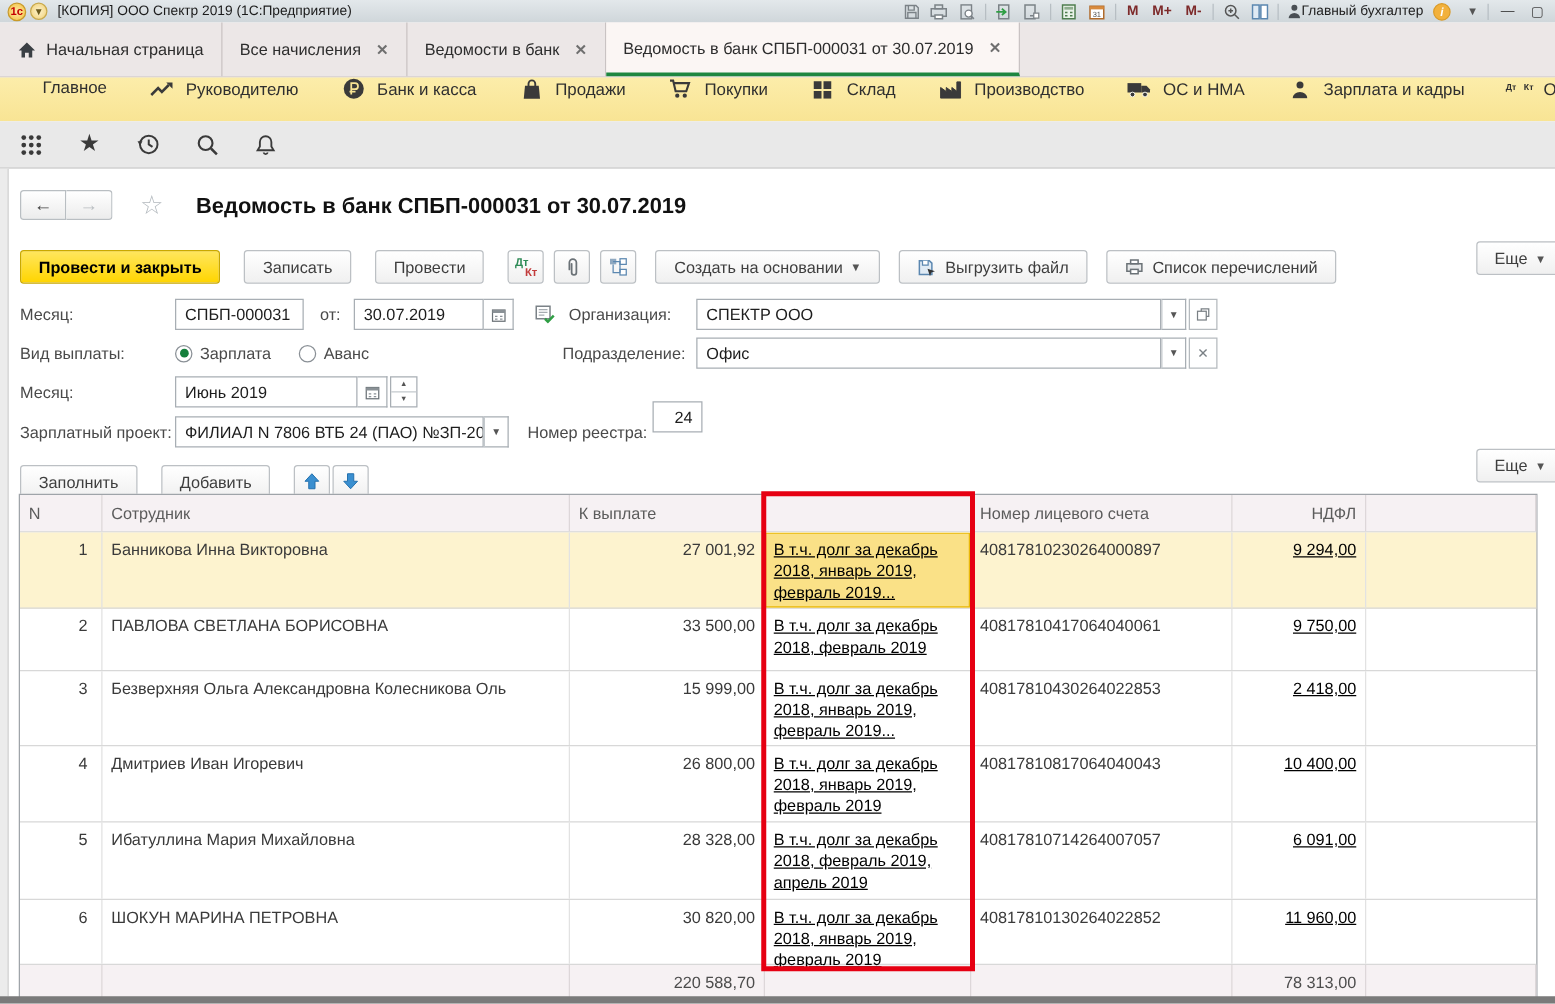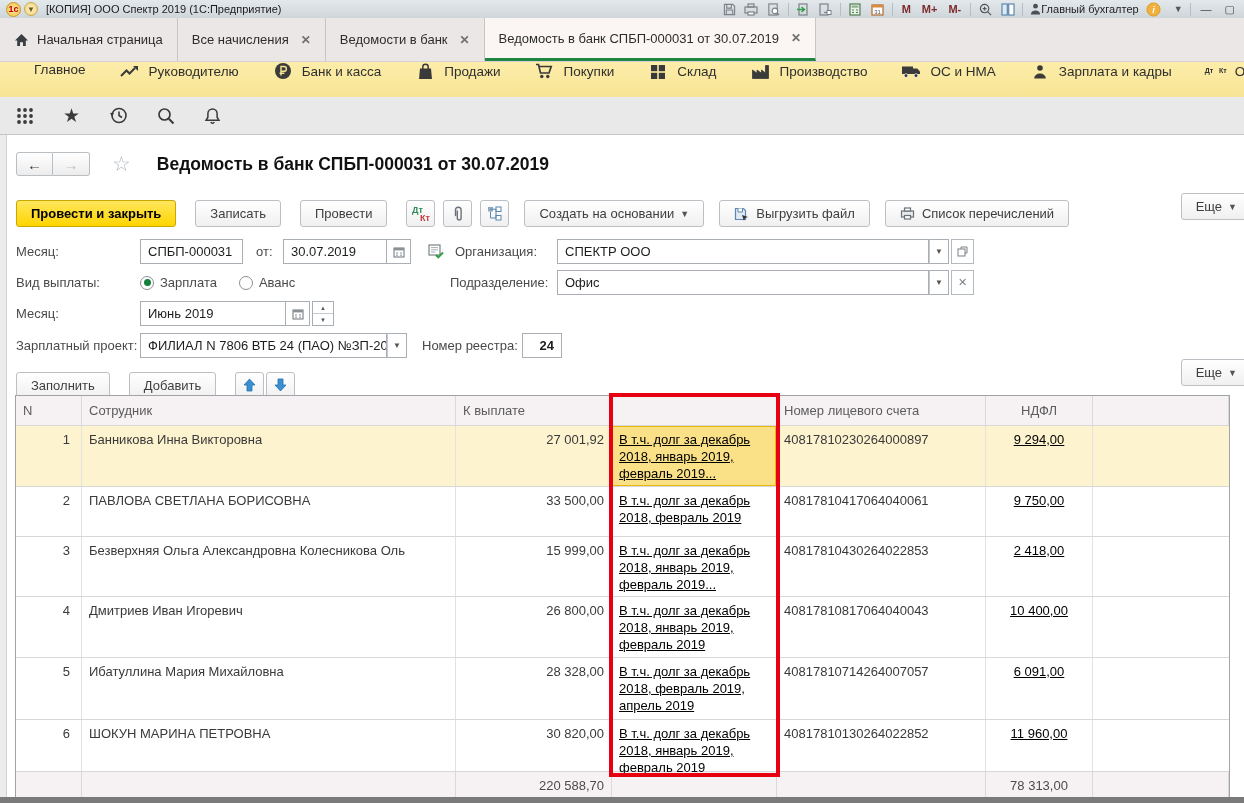--- a/index.html
+++ b/index.html
@@ -95,21 +95,21 @@
   .grid { position:absolute; left:15px; top:260px; width:1215px; border:1px solid #9fa4a9; background:#fff; }
   .trow { display:flex; border-bottom:1px solid #d8d8d8; align-items:stretch; }
   .trow:last-child { border-bottom:none; }
   .c { padding:5px 7px; border-right:1px solid #e2e2e2; font-size:13px; color:#3a3a3a; line-height:17px; }
   .c:last-child { border-right:none; }
   .c-n   { width:66px;  text-align:right; padding-right:11px; }
   .c-name{ width:374px; }
   .c-amt { width:156px; text-align:right; }
   .c-debt{ width:165px; }
   .c-acc { width:209px; }
-  .c-ndfl{ width:107px; text-align:center; }
+  .c-ndfl{ width:107px; text-align:right; }
   .c-last{ flex:1; }
   .thead { background:#f6f1f3; }
   .thead .c { color:#5c5c5c; padding-top:6px; padding-bottom:6px; border-right:1px solid #ddd7d9; }
   .r1 { height:61px; } .r2 { height:50px; } .r3 { height:60px; }
   .r4 { height:61px; } .r5 { height:62px; } .r6 { height:52px; }
   .hl { background:#fdf3cf; }
   .hl .c-debt { background:#fae187; box-shadow:inset 0 0 0 1px #e9b808; }
   a.lnk { color:#000000; text-decoration:underline; cursor:pointer; }
   .tfoot { background:#f6f1f3; height:27px; }
   .tfoot .c { color:#4c4c4c; border-right:1px solid #ddd7d9; }
@@ -516,21 +516,21 @@
       <div class="frow" style="left:16px; top:100px;">
           <span class="lbl">Зарплатный проект:</span>
         </div>
       <div class="frow" style="left:140px; top:100px;">
         <span class="input" style="width:247px; overflow:hidden; white-space:nowrap">ФИЛИАЛ N 7806 ВТБ 24 (ПАО) №ЗП-201</span>
         <span class="in-seg dd-arrow" style="height:25px; border:1px solid #a8aeb4; border-left:1px solid #c4c9cd">▼</span>
       </div>
       <div class="frow" style="left:422px; top:100px;">
           <span class="lbl">Номер реестра:</span>
         </div>
-      <div class="frow" style="left:522px; top:100px;font-weight:bold;">
+      <div class="frow" style="left:522px; top:88px;">
           <span class="input" style="width:40px; justify-content:flex-end">24</span>
         </div>
     </div>
 
     <div class="tablecmd">
       <button class="btn" style="margin-left:0">Заполнить</button>
       <button class="btn">Добавить</button>
       <button class="btn icon-btn" style="margin-left:19px">
           <svg width="13" height="14" viewBox="0 0 13 14">
             <path d="M6.5 1 L12 7 H9 V13 H4 V7 H1 Z" fill="#3a8fd0" stroke="#2471ae" stroke-width="0.8"></path>
@@ -543,21 +543,21 @@
         </button>
     </div>
 
     <div class="grid">
       <div class="trow thead">
         <div class="c c-n" style="text-align:left">N</div>
         <div class="c c-name">Сотрудник</div>
         <div class="c c-amt" style="text-align:left">К выплате</div>
         <div class="c c-debt"></div>
         <div class="c c-acc">Номер лицевого счета</div>
-        <div class="c c-ndfl" style="text-align:center">НДФЛ</div>
+        <div class="c c-ndfl" style="text-align:right">НДФЛ</div>
         <div class="c c-last"></div>
       </div>
 
       <div class="trow r1 hl">
         <div class="c c-n">1</div>
         <div class="c c-name">Банникова Инна Викторовна</div>
         <div class="c c-amt">27 001,92</div>
         <div class="c c-debt"><a class="lnk">В т.ч. долг за декабрь 2018, январь 2019, февраль 2019...</a></div>
         <div class="c c-acc">40817810230264000897</div>
         <div class="c c-ndfl"><a class="lnk">9 294,00</a></div>

